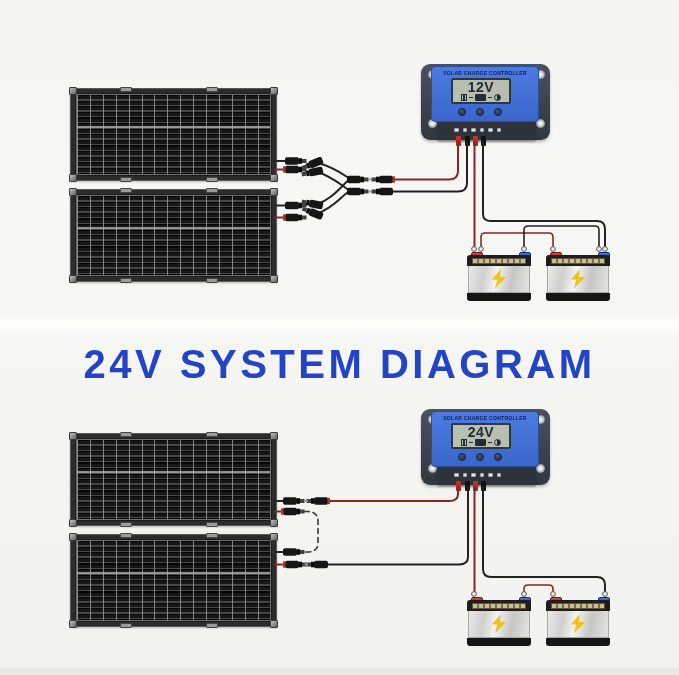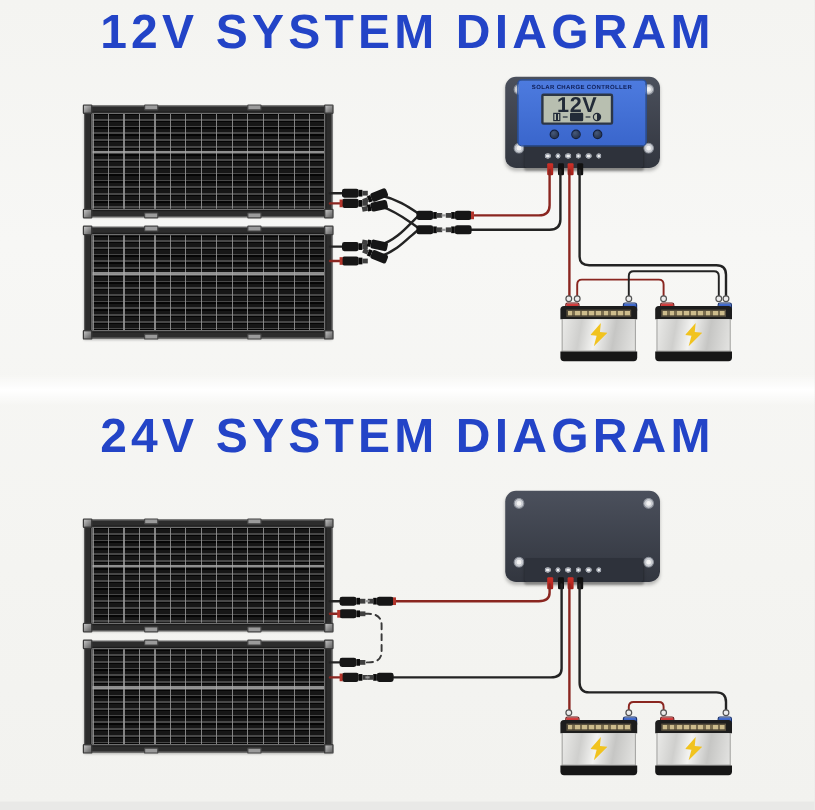--- a/index.html
+++ b/index.html
@@ -44,21 +44,21 @@
   .stub{position:absolute;top:73px;width:4.5px;height:10px;border-radius:1px;z-index:1;}
   .stub.red{background:linear-gradient(180deg,var(--stub-red,#d03028),#a01f18);}
   .stub.blk{background:#111;}
   .st1{left:35px}.st2{left:44px}.st3{left:52px}.st4{left:60px}
   .ctl-face{position:absolute;left:10px;top:3px;width:108px;height:56px;border-radius:4px;z-index:2;
     background:linear-gradient(180deg,#4d7bdf 0%,var(--ctl-blue,#3a66cc) 100%);border:1px solid #27509f;}
   .ctl-title{font-weight:bold;font-size:5px;color:#0f1e56;text-align:center;margin-top:3px;
     letter-spacing:.3px;font-family:"Liberation Sans",sans-serif;}
   .lcd{position:absolute;left:19px;top:11px;width:60px;height:26px;border-radius:2px;
     background:var(--lcd,#b8bfb0);border:2px solid #2c3646;}
-  .lcd-value{font-weight:bold;font-size:18px;line-height:13px;color:#222b38;text-align:center;
+  .lcd-value{font-weight:bold;font-size:14px;line-height:13px;color:#222b38;text-align:center;
     margin-top:1px;letter-spacing:.5px;}
   .lcd-icons{display:flex;justify-content:center;align-items:center;gap:2px;margin-top:0;}
   .ic{display:block;}
   .ic-panel{width:6px;height:7px;border:1px solid #222b38;
     background:linear-gradient(90deg,rgba(0,0,0,0) 0 1.5px,#222b38 1.5px 3px,rgba(0,0,0,0) 3px);}
   .ic-dash{width:4px;height:1.6px;background:#222b38;}
   .ic-batt{width:11px;height:7px;background:#222b38;border-radius:1px;}
   .ic-load{width:7px;height:7px;border:1px solid #222b38;border-radius:50%;
     background:linear-gradient(90deg,rgba(0,0,0,0) 0 45%,#222b38 45%);}
   .btns{position:absolute;left:0;top:41px;width:100%;display:flex;padding-left:26px;gap:10px;}
@@ -82,21 +82,20 @@
 
   #wire-svg{position:absolute;left:0;top:0;z-index:5;pointer-events:none;}
 </style>
 </head>
 <body>
 
 <div class="canvas">
   <div class="divider"></div>
   <div class="bottom-edge"></div>
 
-  <h1 class="title t12">12V SYSTEM DIAGRAM</h1>
   <h1 class="title t24">24V SYSTEM DIAGRAM</h1>
 
   <div class="controller c12">
     <div class="ctl-plate"></div>
     <div class="sw a"></div>
     <div class="sw b"></div>
     <div class="sw c"></div>
     <div class="sw d"></div>
     <div class="ctl-terms">
       <span class="tdot"></span>
@@ -141,20 +140,38 @@
       <span class="tdot"></span>
       <span class="tdot"></span>
       <span class="tdot"></span>
       <span class="tdot"></span>
       <span class="tdot"></span>
     </div>
     <div class="stub st1 red"></div>
     <div class="stub st2 blk"></div>
     <div class="stub st3 red"></div>
     <div class="stub st4 blk"></div>
+    <div class="ctl-face">
+      <div class="ctl-title">SOLAR CHARGE CONTROLLER</div>
+      <div class="lcd">
+        <div class="lcd-value">24V</div>
+        <div class="lcd-icons">
+          <span class="ic ic-panel"></span>
+          <span class="ic ic-dash"></span>
+          <span class="ic ic-batt"></span>
+          <span class="ic ic-dash"></span>
+          <span class="ic ic-load"></span>
+        </div>
+      </div>
+      <div class="btns">
+        <span class="cbtn"></span>
+        <span class="cbtn"></span>
+        <span class="cbtn"></span>
+      </div>
+    </div>
   </div>
 
   <div class="panel" style="left: 70px; top: 88px;">
       <div class="panel-cells"></div>
       <div class="pc tl"></div>
       <div class="pc tr"></div>
       <div class="pc bl"></div>
       <div class="pc br"></div>
       <div class="pt t1"></div>
       <div class="pt t2"></div>

